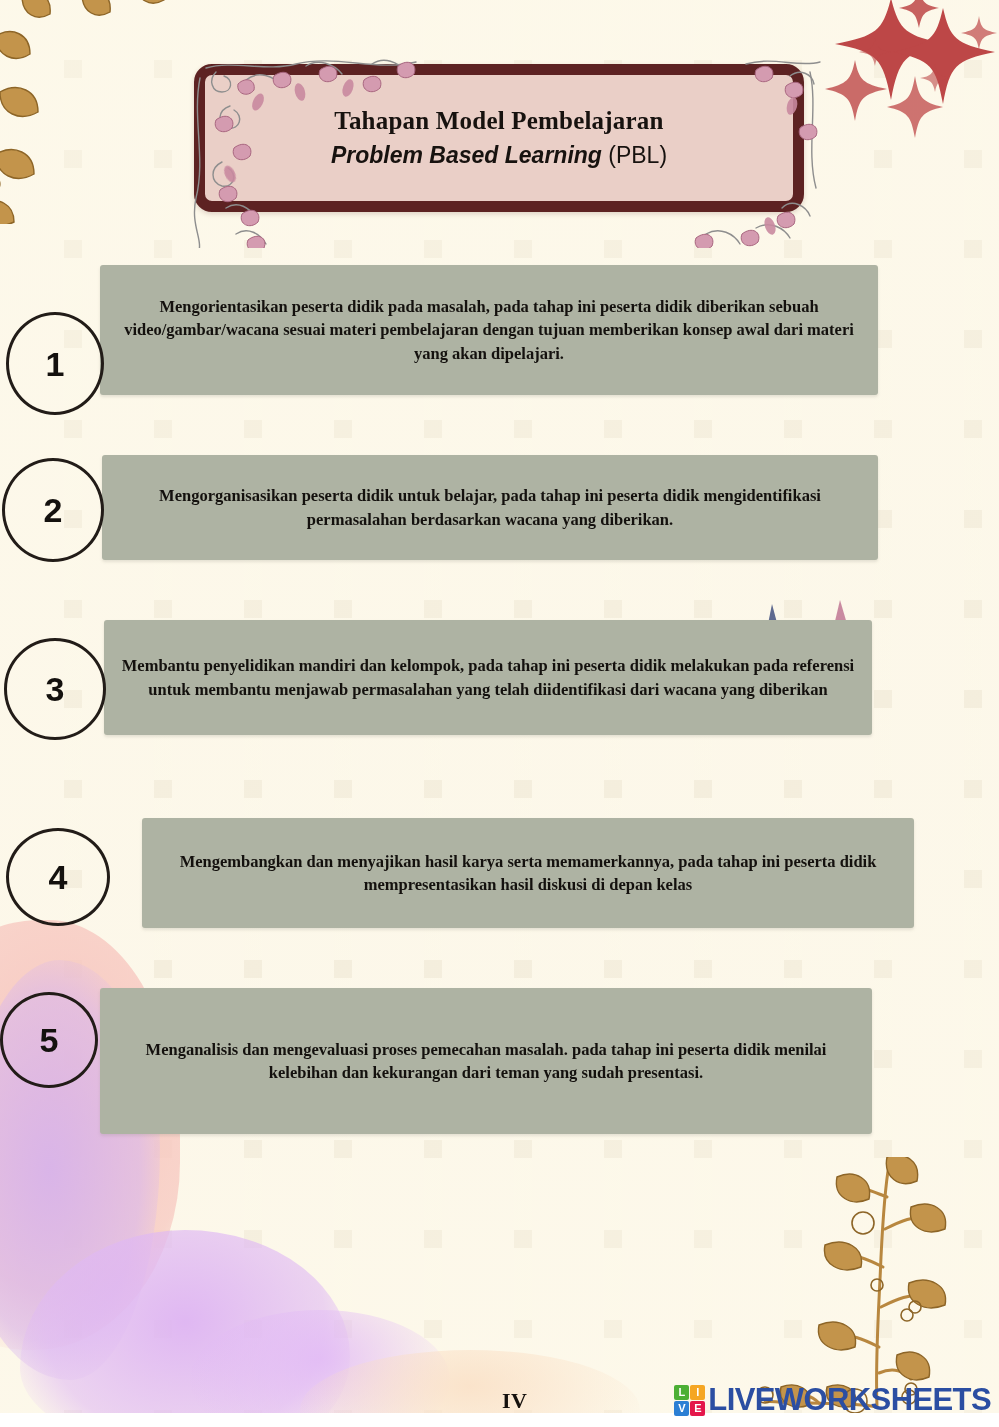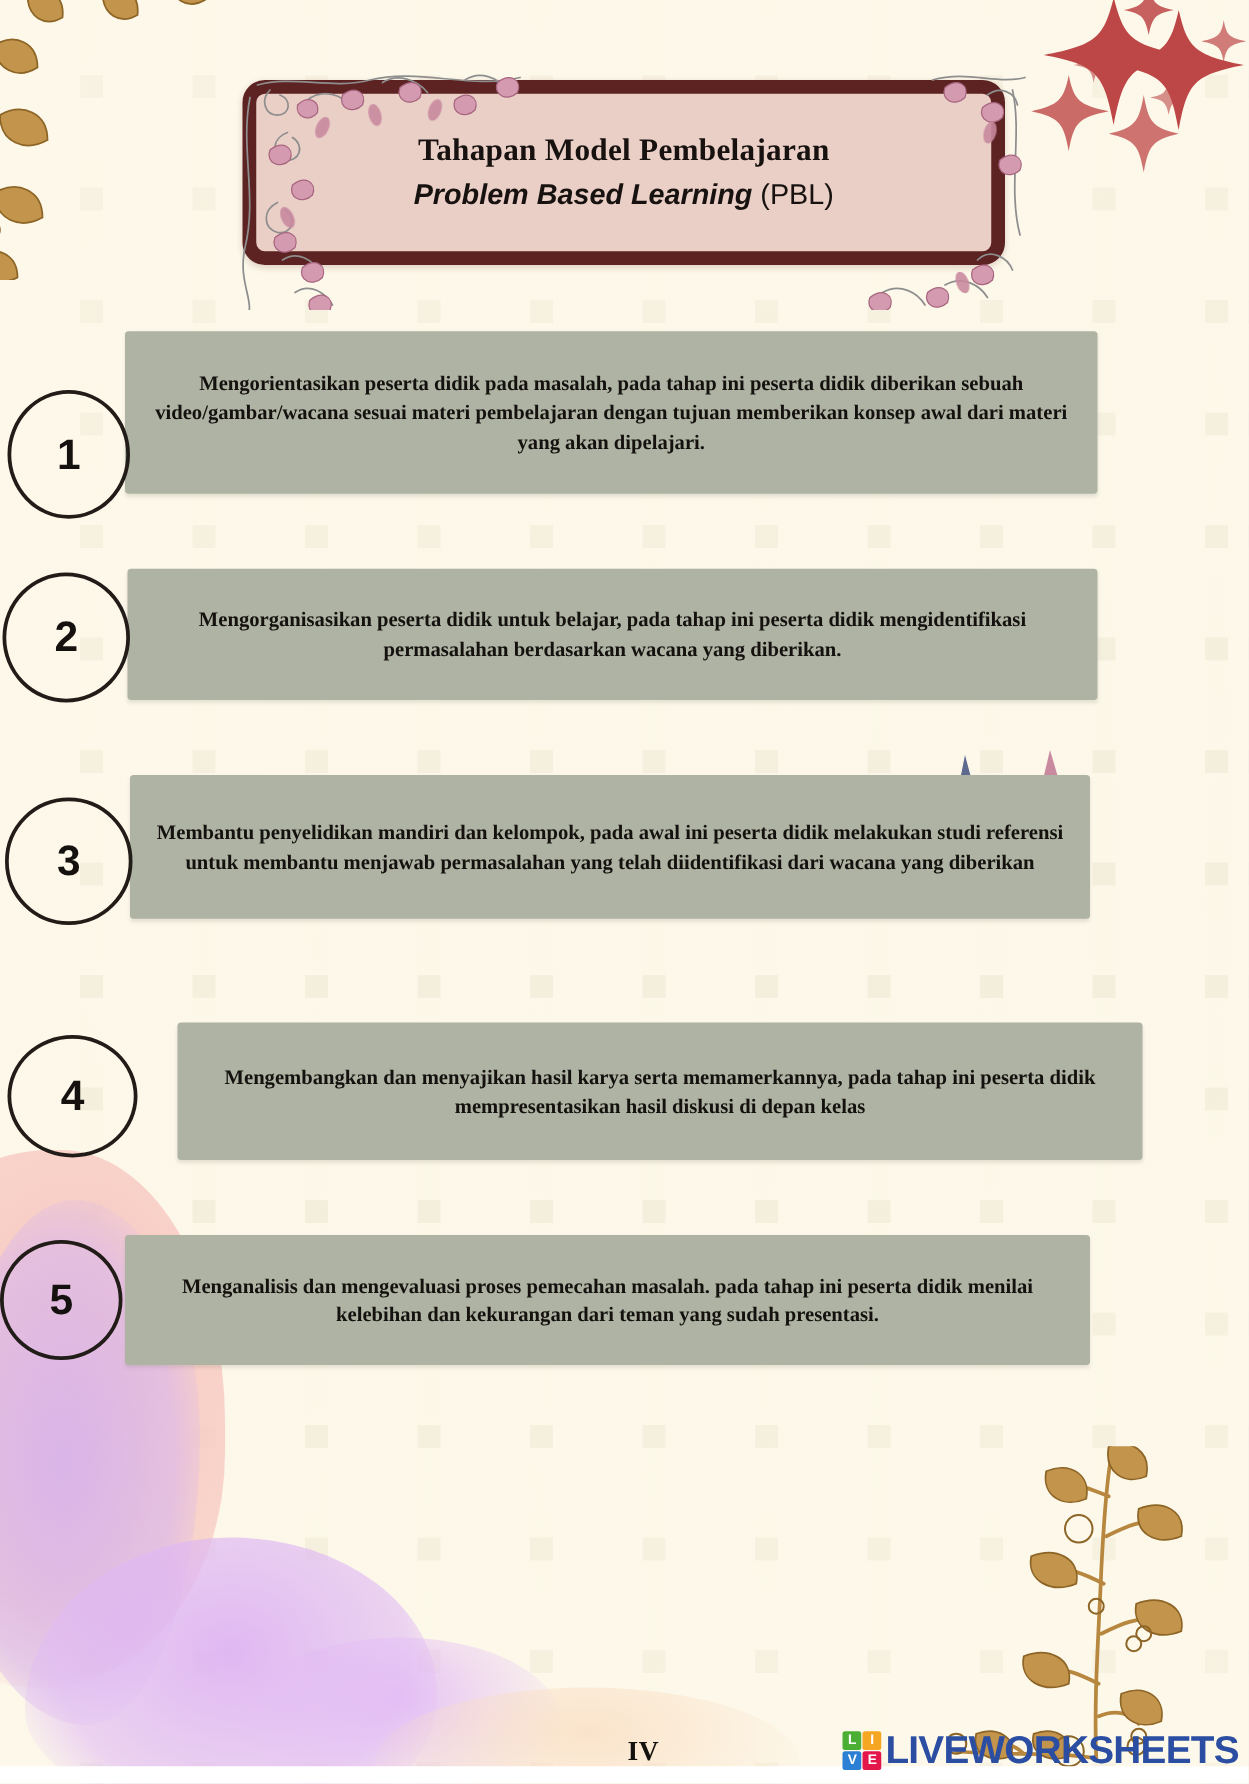--- a/index.html
+++ b/index.html
@@ -5,21 +5,21 @@
   html, body {
     margin: 0;
     padding: 0;
     background: #ffffff;
   }
   .page {
     position: relative;
     width: 999px;
     height: 1427px;
     overflow: hidden;
-    background-color: #e5e5e5;
+    background-color: #eab308;
     font-family: "Liberation Serif", serif;
   }
 
   
   .bg-grid {
     position: absolute;
     inset: 0;
     background-color: #f2ecdb;
     background-image:
       linear-gradient(to right, rgba(255,252,238,0) 0px, rgba(255,252,238,0) 6px, #fdf9ec 6px, #fdf9ec 78px, rgba(255,252,238,0) 78px, rgba(255,252,238,0) 90px),
@@ -380,38 +380,38 @@
     </div>
   </div>
 
   <svg style="position:absolute; left:750px; top:586px; width:110px; height:50px;" viewBox="0 0 110 50">
     <path d="M16 48 L22 18 L30 48 Z" fill="#5f6a8f"></path>
     <path d="M82 48 L90 14 L100 48 Z" fill="#c98aa0"></path>
   </svg>
 
   <div class="step">
     <div class="step-box" style="left:104px; top:620px; width:768px; height:115px;">
-      <div class="step-text">Membantu penyelidikan mandiri dan kelompok, pada awal ini peserta didik melakukan studi referensi untuk membantu menjawab permasalahan yang telah diidentifikasi dari wacana yang diberikan</div>
+      <div class="step-text">Membantu penyelidikan mandiri dan kelompok, pada tahap ini peserta didik melakukan pada referensi untuk membantu menjawab permasalahan yang telah diidentifikasi dari wacana yang diberikan</div>
     </div>
     <div class="step-circle" style="left:4px; top:638px; width:96px; height:96px;">
       <span class="step-num">3</span>
     </div>
   </div>
 
   <div class="step">
     <div class="step-box" style="left:106px; top:818px; width:772px; height:110px;margin-left:36px;">
       <div class="step-text">Mengembangkan dan menyajikan hasil karya serta memamerkannya, pada tahap ini peserta didik mempresentasikan hasil diskusi di depan kelas</div>
     </div>
     <div class="step-circle" style="left:6px; top:828px; width:98px; height:92px;">
       <span class="step-num">4</span>
     </div>
   </div>
 
   <div class="step">
-    <div class="step-box" style="left:100px; top:988px; width:772px; height:104px;">
+    <div class="step-box" style="left:100px; top:988px; width:772px; height:146px;">
       <div class="step-text">Menganalisis dan mengevaluasi proses pemecahan masalah. pada tahap ini peserta didik menilai kelebihan dan kekurangan dari teman yang sudah presentasi.</div>
     </div>
     <div class="step-circle" style="left:0px; top:992px; width:92px; height:90px;">
       <span class="step-num">5</span>
     </div>
   </div>
 
 
   <svg class="foliage-br" viewBox="0 0 210 260">
     <g stroke="#b8873f" stroke-width="3" fill="none" stroke-linecap="round">

